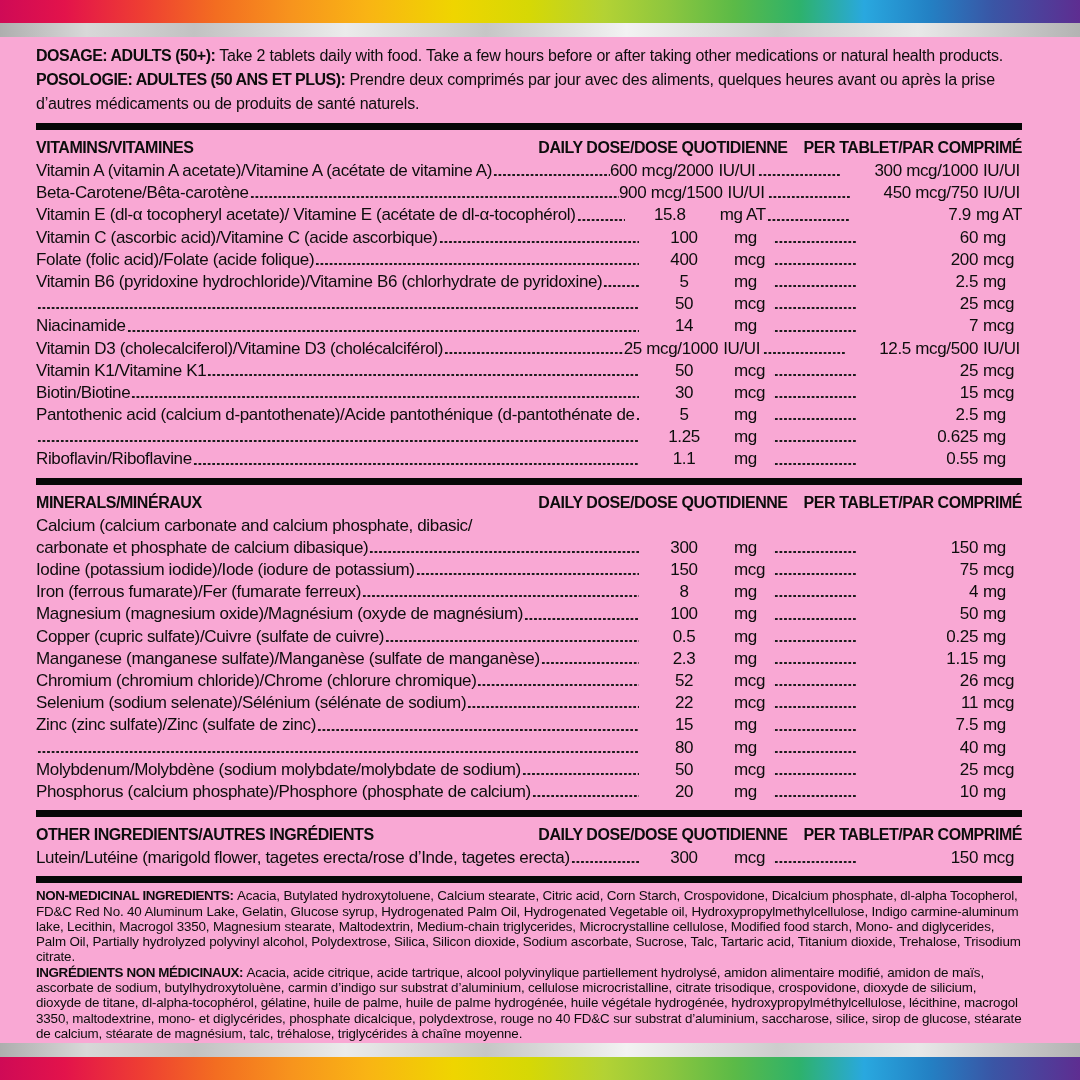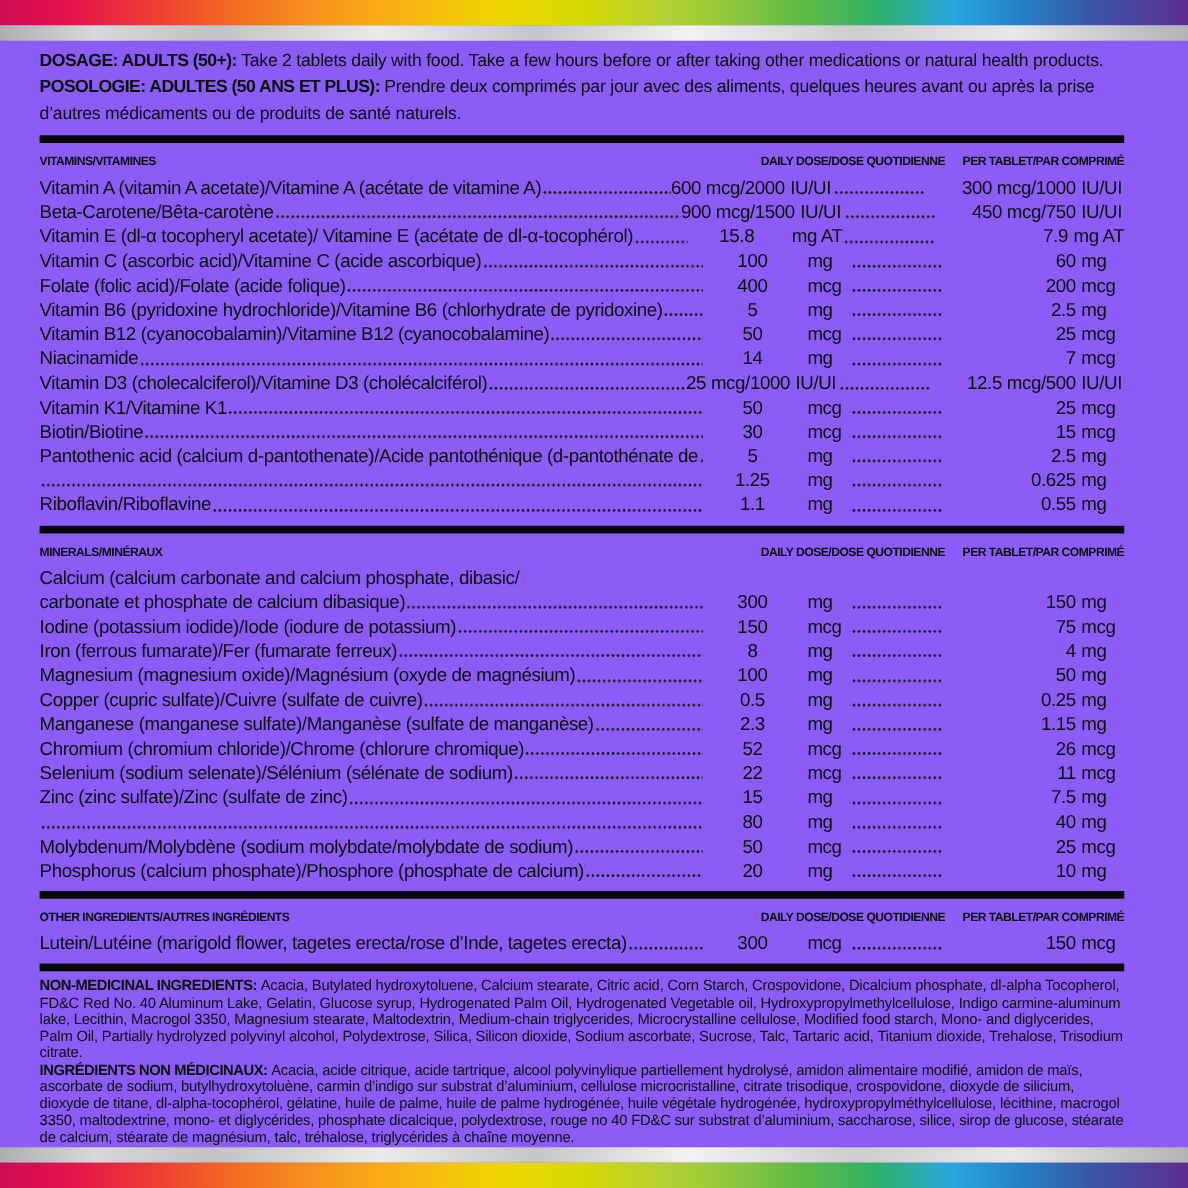--- a/index.html
+++ b/index.html
@@ -1,19 +1,19 @@
 <!DOCTYPE html>
 <html><head>
 <meta charset="utf-8">
 <style>
   * { box-sizing: border-box; margin: 0; padding: 0; }
   html,body { background:#fff; }
   .page {
     position: relative; width: 1080px; height: 1080px;
-    background: #8b5cf6; overflow: hidden;
+    background: #f9a8d4; overflow: hidden;
     font-family: "Liberation Sans", sans-serif;
     color: #0d0d0d;
   }
   .rainbow {
     height: 23px;
     background: linear-gradient(90deg,
       #cf0a56 0%, #e3134b 6%, #ee3d33 13%, #f36d21 20%, #f7941d 27%,
       #f9b414 34%, #efd500 42%, #d6d805 49%, #b3d234 56%, #8cc63f 62%,
       #5bba47 68%, #2eb26b 74%, #29a8df 80%, #2381c4 86%, #3a55a5 92%, #5e2d91 100%);
   }
@@ -27,21 +27,21 @@
   .bar-bottom-rainbow { position:absolute; left:0; right:0; bottom:0; }
 
   .content { padding: 7px 58px 0 36px; }
 
   .dosage p { font-size: 16px; line-height: 24px; letter-spacing: -0.2px; }
   .dosage b { letter-spacing: -0.5px; }
 
   .rule { height: 7px; background: #070707; margin: 7px 0 5px 0; }
 
   .shead { display: flex; align-items: baseline; font-weight: 700;
-           font-size: 11px; letter-spacing: -0.45px; line-height: 25px; white-space: nowrap; }
+           font-size: 16px; letter-spacing: -0.45px; line-height: 25px; white-space: nowrap; }
   .shead .title { flex: 1 1 auto; }
   .shead .htab { margin-left: 16px; }
 
   .row, .prename { display: flex; font-size: 17px; letter-spacing: -0.35px;
          line-height: 22.2px; height: 22.2px; white-space: nowrap; }
   .rname { flex: 0 1 auto; min-width: 0; overflow: hidden; }
   .lead { flex: 1 1 4px; min-width: 4px; align-self: flex-end; height: 6px; margin-bottom: 4px;
           background-image: radial-gradient(circle, #1c1c1c 1.05px, transparent 1.35px);
           background-size: 4.6px 6px; background-repeat: repeat-x; background-position: 1px center; }
   .lead2 { flex: 0 0 84px; }
@@ -126,21 +126,20 @@
           <div class="row">
             <span class="rname">Vitamin B6 (pyridoxine hydrochloride)/Vitamine B6 (chlorhydrate de pyridoxine)</span>
             <span class="lead"></span>
             <span class="dval">5</span>
             <span class="dunit">mg</span>
             <span class="lead lead2"></span>
             <span class="tval">2.5</span>
             <span class="tunit">mg</span>
           </div>
           <div class="row">
-            <span class="rname">Vitamin B12 (cyanocobalamin)/Vitamine B12 (cyanocobalamine)</span>
             <span class="lead"></span>
             <span class="dval">50</span>
             <span class="dunit">mcg</span>
             <span class="lead lead2"></span>
             <span class="tval">25</span>
             <span class="tunit">mcg</span>
           </div>
           <div class="row">
             <span class="rname">Niacinamide</span>
             <span class="lead"></span>

